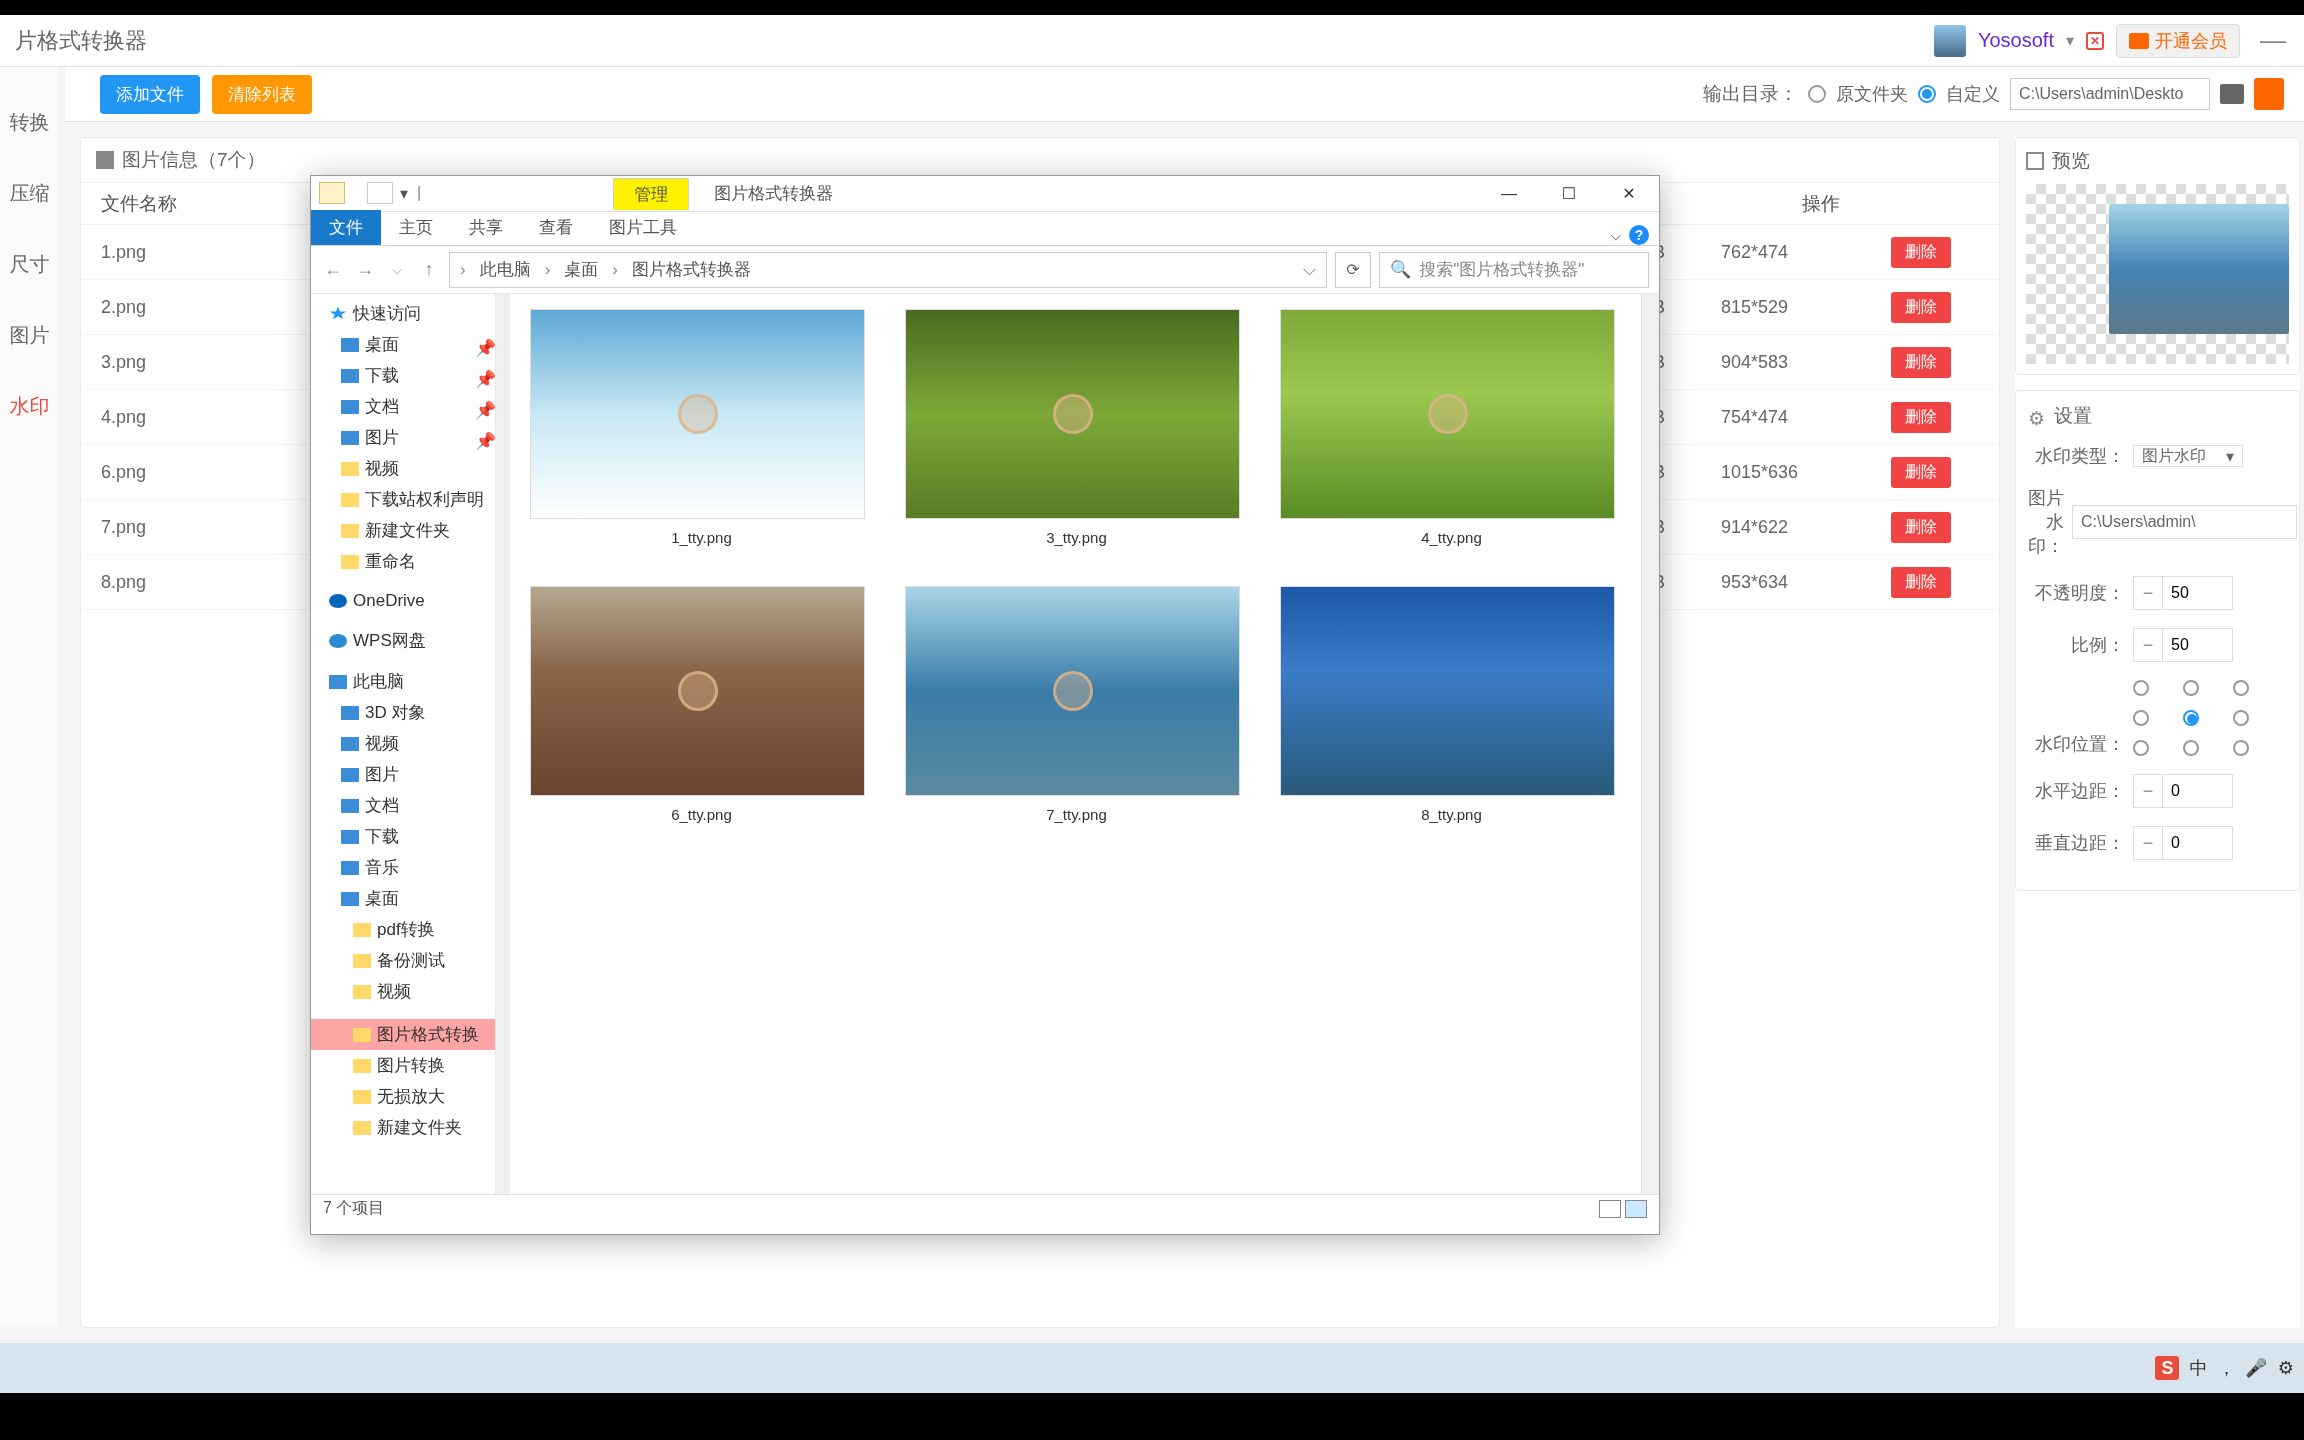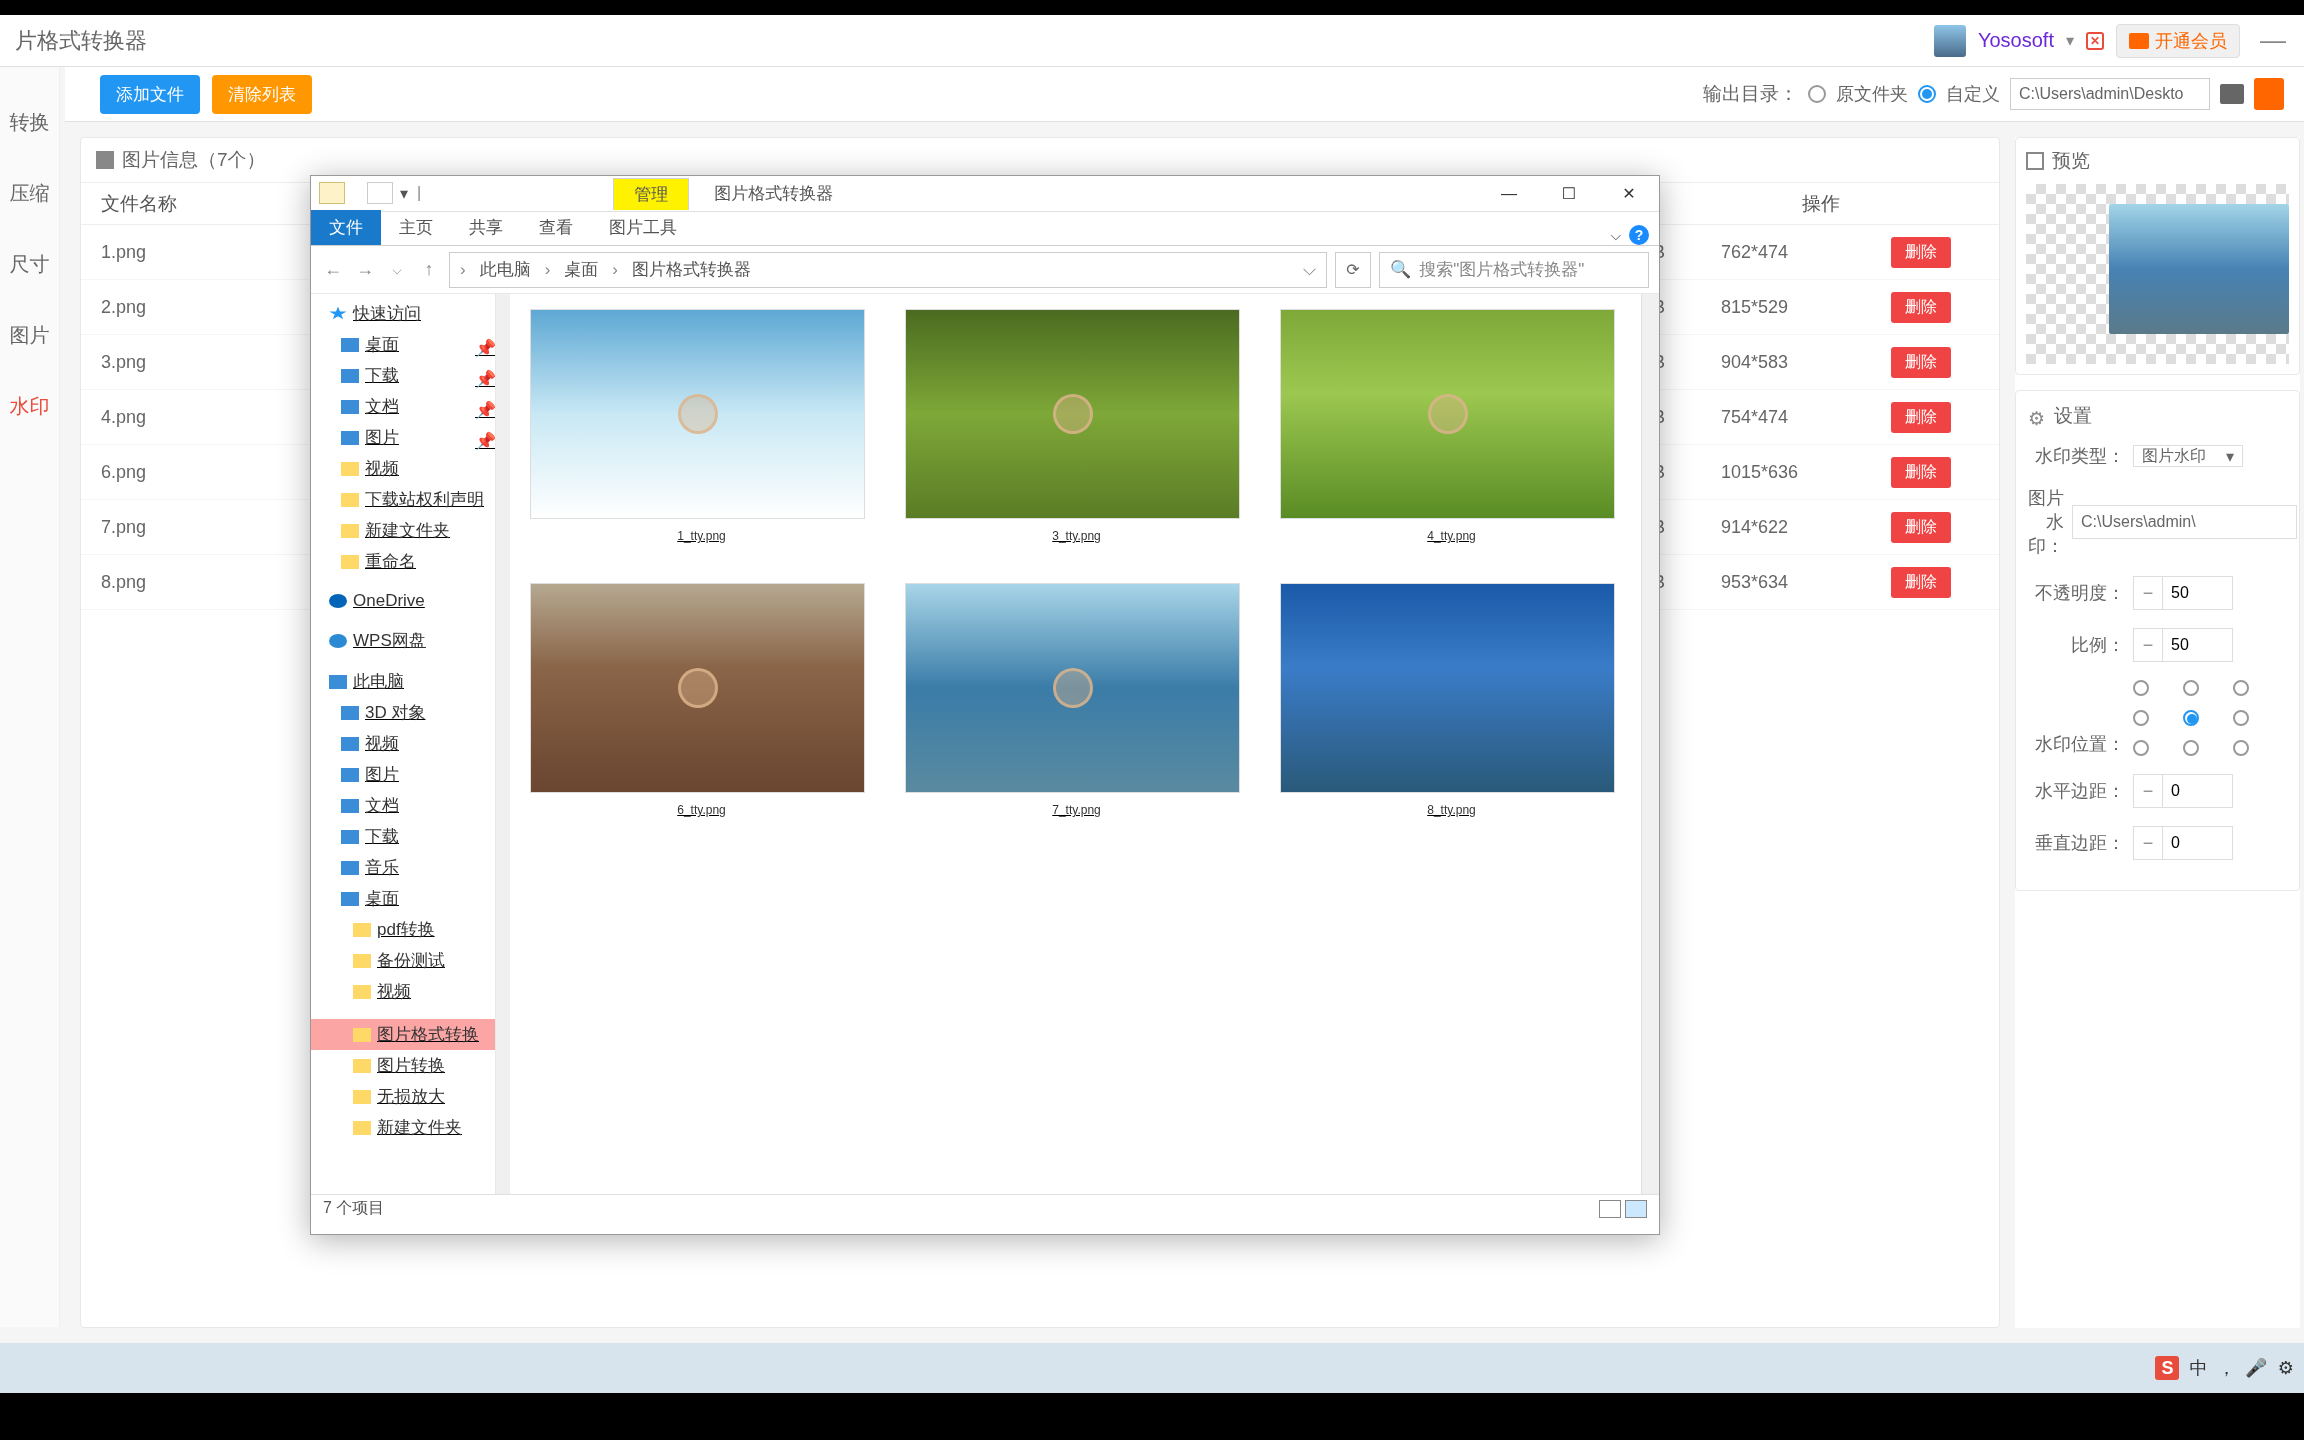--- a/index.html
+++ b/index.html
@@ -85,39 +85,39 @@
 .exp-tab.blue { background: #1979ca; color: #fff; }
 .exp-tab-right { margin-left: auto; display: flex; align-items: center; gap: 8px; padding-right: 10px; }
 .chevron { color: #666; font-size: 14px; }
 .help-icon { width: 20px; height: 20px; border-radius: 50%; background: #1a8cff; color: #fff; display: flex; align-items: center; justify-content: center; font-size: 14px; font-weight: bold; }
 .exp-navbar { height: 48px; display: flex; align-items: center; padding: 4px 10px; gap: 8px; border-bottom: 1px solid #e8e8e8; }
 .nav-btn { width: 24px; height: 24px; color: #888; font-size: 18px; display: flex; align-items: center; justify-content: center; }
 .addr-bar { flex: 1; height: 36px; border: 1px solid #ccc; display: flex; align-items: center; padding: 0 10px; gap: 14px; font-size: 17px; color: #555; }
 .addr-sep { color: #888; }
 .refresh-btn { width: 36px; height: 36px; border: 1px solid #ccc; display: flex; align-items: center; justify-content: center; color: #666; }
 .search-bar { width: 270px; height: 36px; border: 1px solid #ccc; display: flex; align-items: center; padding: 0 10px; gap: 8px; color: #888; font-size: 17px; }
-.exp-body { display: flex; height: 900px; text-decoration: underline; }
+.exp-body { display: flex; height: 900px; }
 .exp-tree { width: 185px; border-right: 1px solid #e8e8e8; overflow-y: auto; padding: 4px 0; background: #fff; }
 .exp-tree-scroll { width: 14px; background: #f0f0f0; }
 .tree-item { display: flex; align-items: center; padding: 4px 6px 4px 18px; font-size: 17px; color: #333; gap: 6px; }
 .tree-item.l2 { padding-left: 30px; }
 .tree-item.l3 { padding-left: 42px; }
 .tree-item.selected { background: #fca5a5; margin-top: 12px; }
 .tree-icon { width: 18px; height: 14px; flex-shrink: 0; }
 .tree-icon.star { background: #2196f3; clip-path: polygon(50% 0%, 61% 35%, 98% 35%, 68% 57%, 79% 91%, 50% 70%, 21% 91%, 32% 57%, 2% 35%, 39% 35%); }
 .tree-icon.folder { background: #ffd968; }
 .tree-icon.blue { background: #3b8dd8; }
 .tree-icon.cloud { background: #0364b8; border-radius: 50%; }
 .tree-icon.pc { background: #3b8dd8; }
 .pin-icon { width: 14px; height: 14px; margin-left: auto; color: #888; }
 .exp-files { flex: 1; padding: 15px 20px; display: flex; flex-wrap: wrap; gap: 40px 40px; align-content: flex-start; position: relative; }
 .exp-files-scroll { width: 18px; background: #f0f0f0; border-left: 1px solid #e0e0e0; }
 .file-thumb { width: 335px; display: flex; flex-direction: column; align-items: center; gap: 10px; }
 .thumb-img { width: 335px; height: 210px; border: 1px solid #ddd; position: relative; }
-.thumb-label { font-size: 12px; color: #333; margin-left: 8px; }
+.thumb-label { font-size: 15px; color: #333; margin-left: 8px; }
 .exp-status { height: 28px; border-top: 1px solid #e0e0e0; display: flex; align-items: center; padding: 0 12px; font-size: 16px; color: #555; }
 .exp-status-right { margin-left: auto; display: flex; gap: 4px; }
 .view-icon { width: 22px; height: 18px; border: 1px solid #888; }
 .view-icon.active { background: #cce8ff; }
 
 
 .taskbar { position: absolute; bottom: 0; left: 0; right: 0; height: 50px; background: #d8e4ed; display: flex; align-items: center; padding: 0 10px; }
 .taskbar-right { margin-left: auto; display: flex; align-items: center; gap: 10px; font-size: 18px; color: #333; }
 .tb-s { width: 24px; height: 24px; background: #e74c3c; color: #fff; border-radius: 3px; display: flex; align-items: center; justify-content: center; font-weight: bold; }
 

